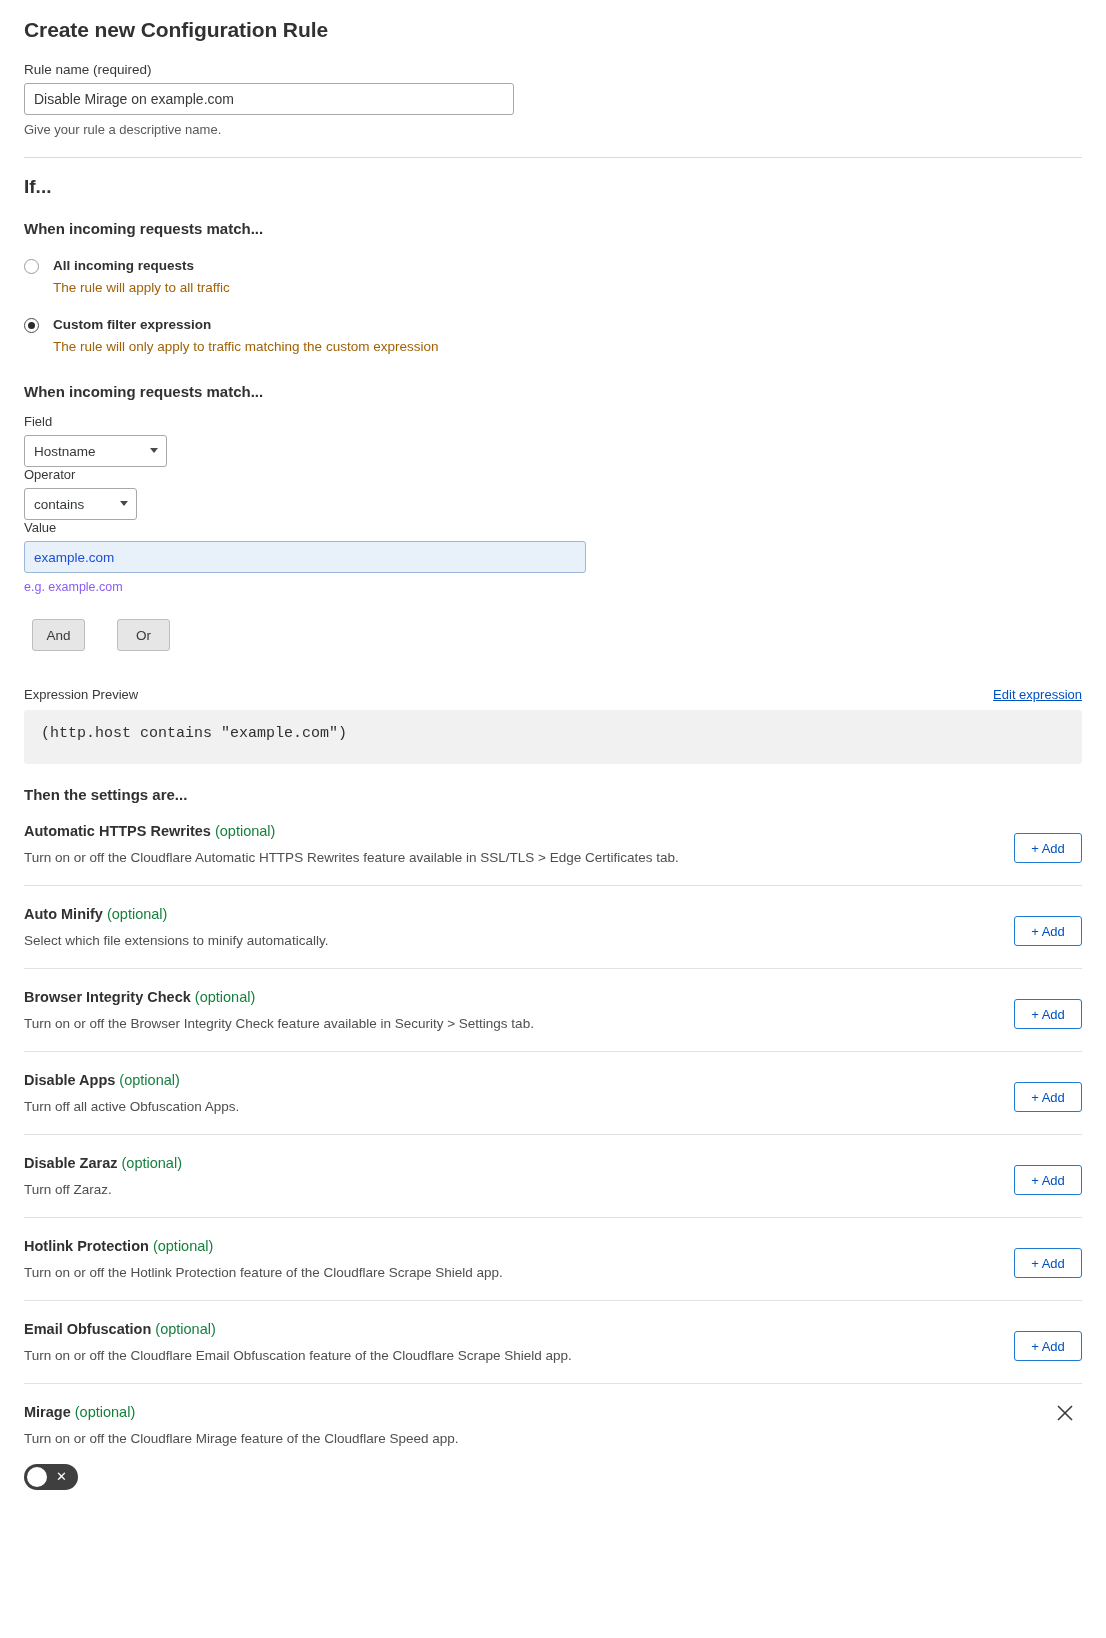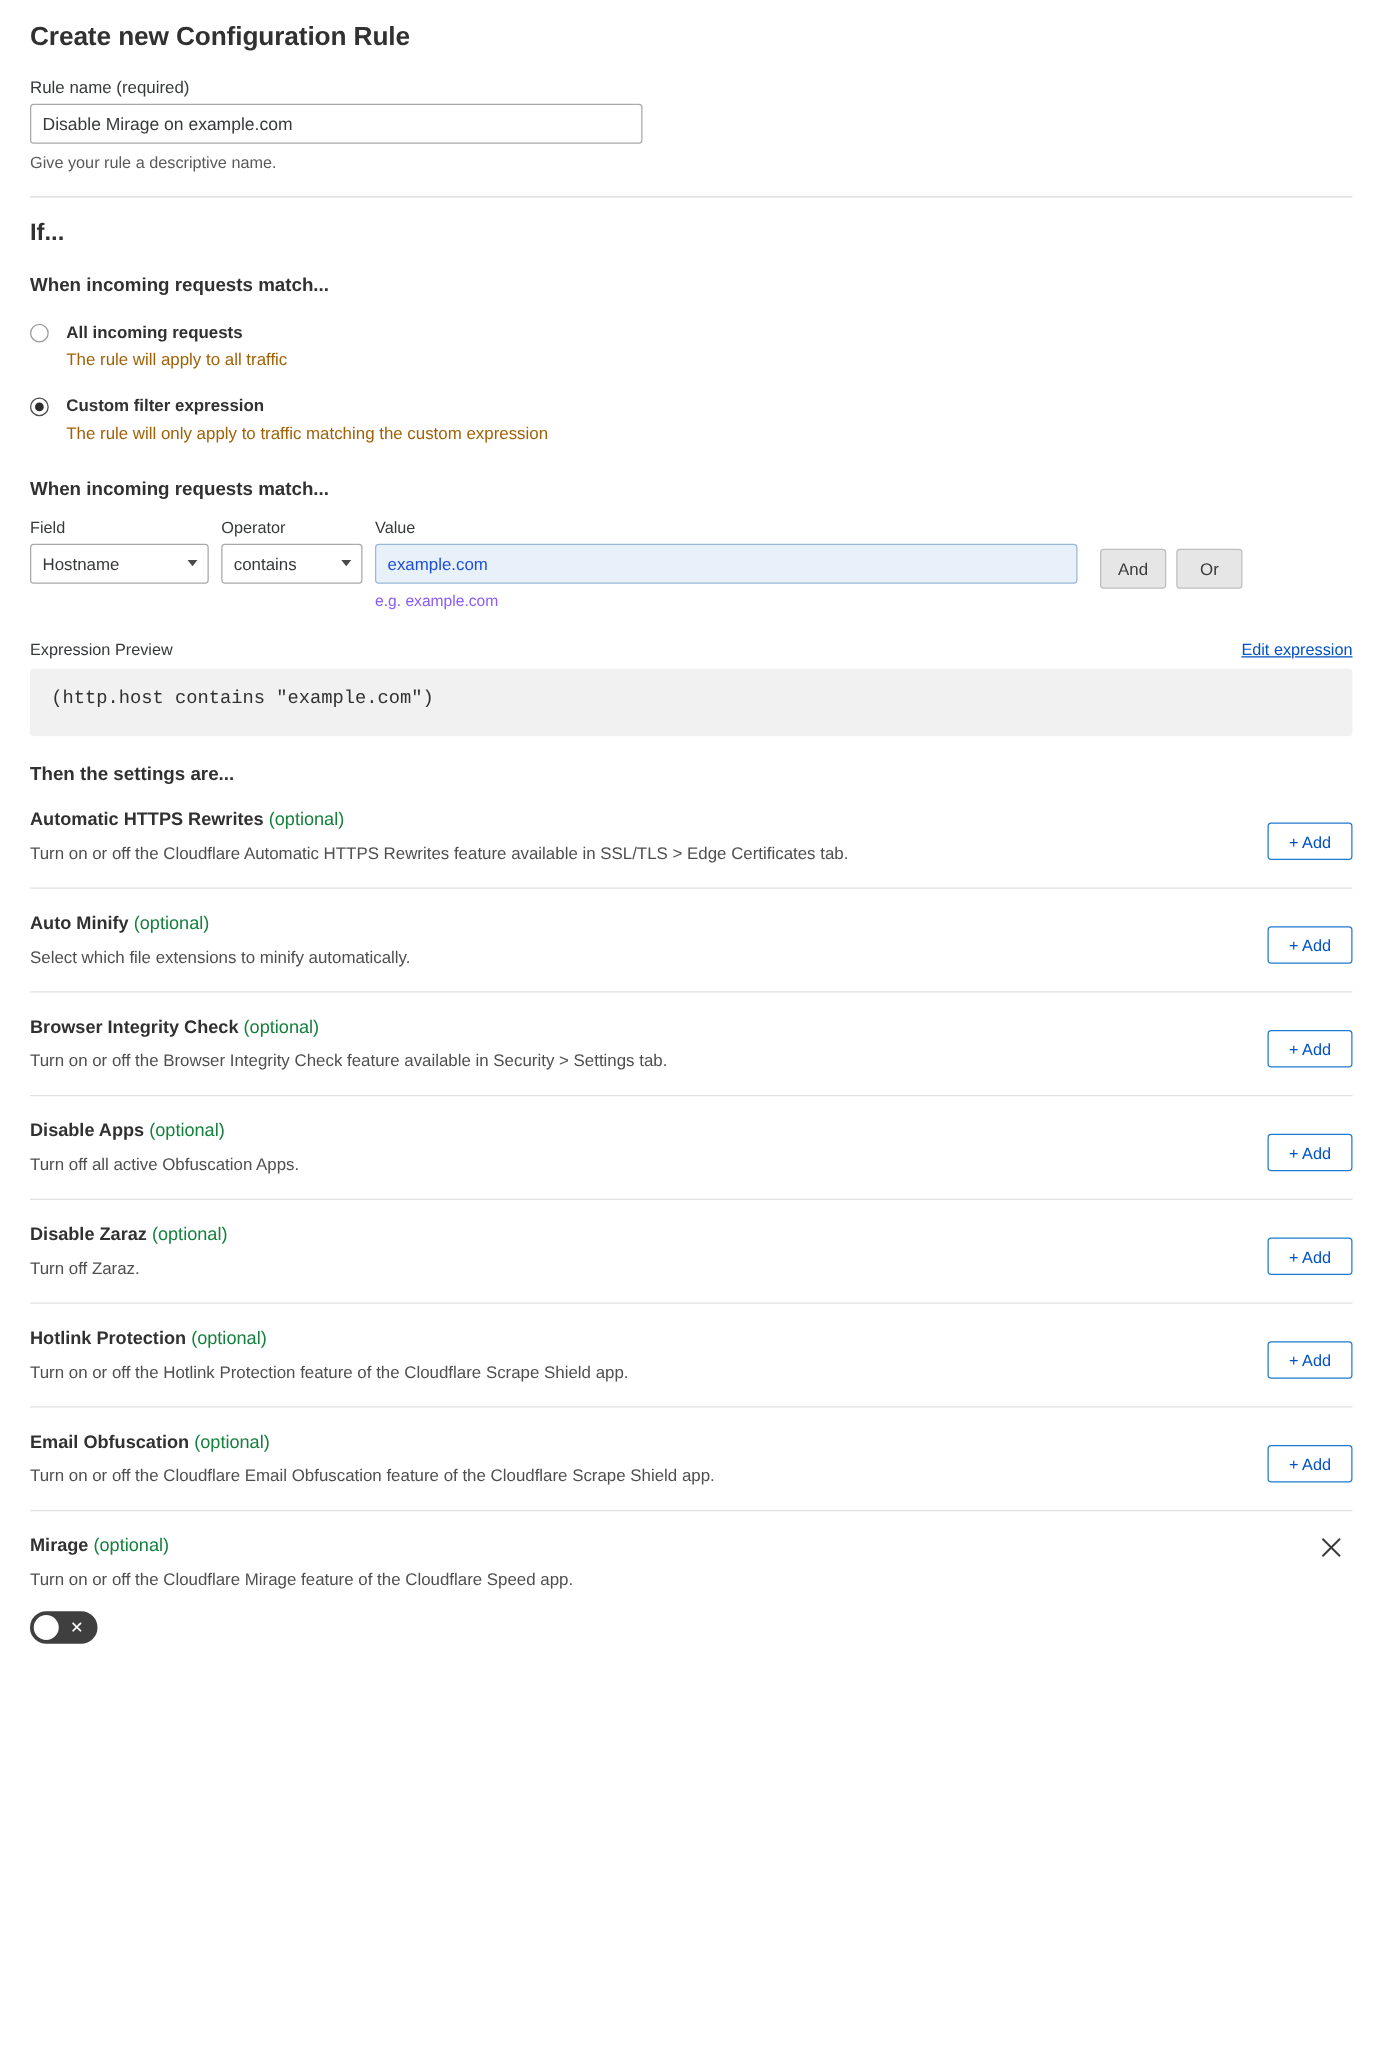--- a/index.html
+++ b/index.html
@@ -112,20 +112,21 @@
     margin-top: 4px;
     line-height: 1.3;
   }
 
   
   .builder {
     margin-top: 14px;
     display: flex;
     align-items: flex-start;
     gap: 0;
+    flex-direction: column;
   }
   .builder-col { margin-right: 10px; }
   .col-label {
     font-size: 13px;
     color: #36393a;
     margin-bottom: 6px;
   }
   .select-wrap {
     position: relative;
     display: inline-block;
@@ -184,21 +185,21 @@
     color: #3a3a3a;
     cursor: pointer;
     margin-left: 8px;
   }
 
   
   .preview-head {
     display: flex;
     justify-content: space-between;
     align-items: baseline;
-    margin-top: 24px;
+    margin-top: 36px;
   }
   .preview-label {
     font-size: 13px;
     color: #36393a;
   }
   .edit-link {
     font-size: 13px;
     color: #0051c3;
     text-decoration: underline;
     cursor: pointer;
@@ -349,21 +350,21 @@
         <span class="caret"></span>
       </div>
     </div>
 
     <div class="builder-col">
       <div class="col-label">Value</div>
       <input class="value-input" type="text" value="example.com" style="">
       <div class="value-help">e.g. example.com</div>
     </div>
 
-    <div style="padding-top:25px; display:flex;">
+    <div style="padding-top:25px; display:flex;gap:24px;">
       <button class="logic-btn">And</button>
       <button class="logic-btn">Or</button>
     </div>
   </div>
 
   <div class="preview-head">
     <span class="preview-label">Expression Preview</span>
     <span class="edit-link">Edit expression</span>
   </div>
   <div class="preview-box">(http.host contains "example.com")</div>

